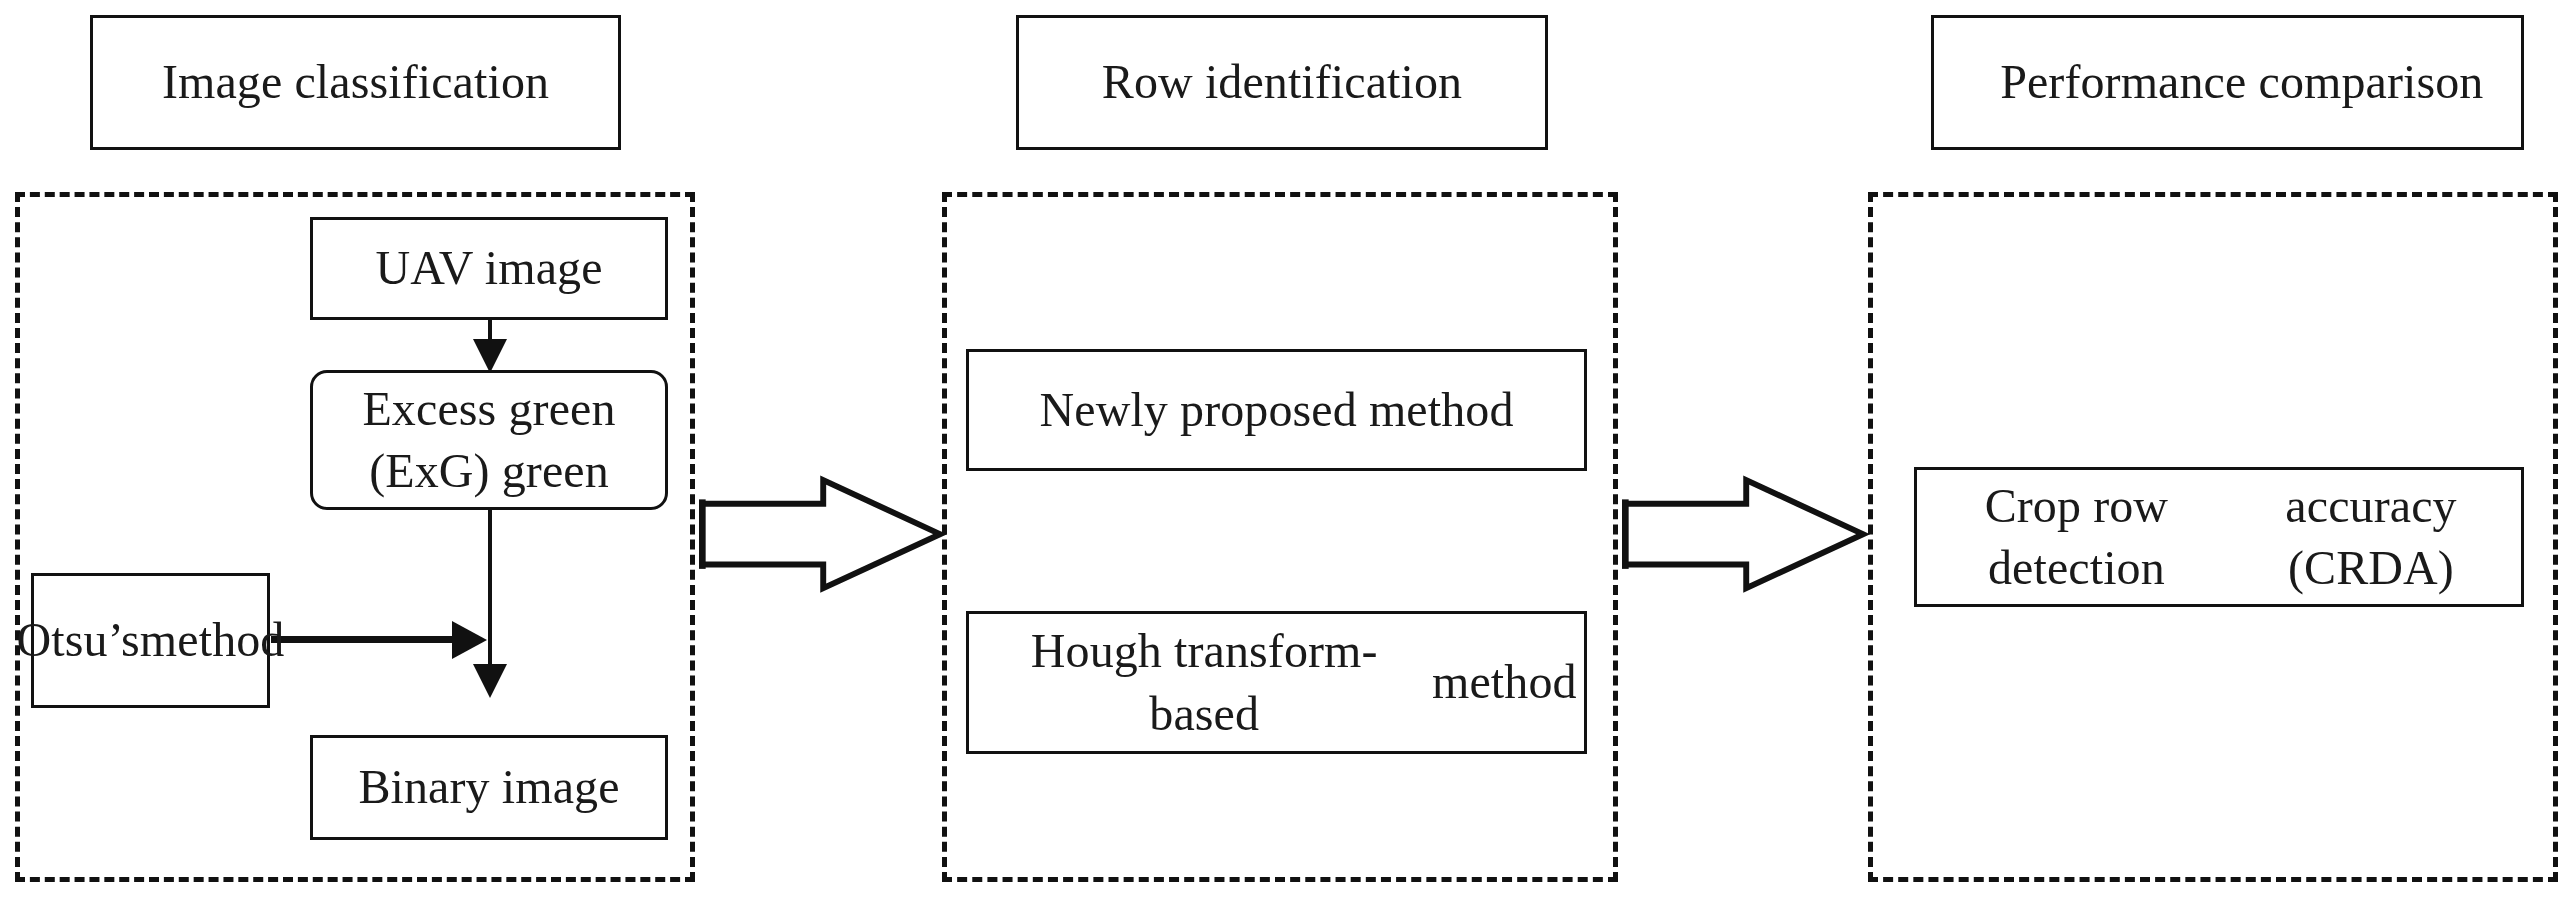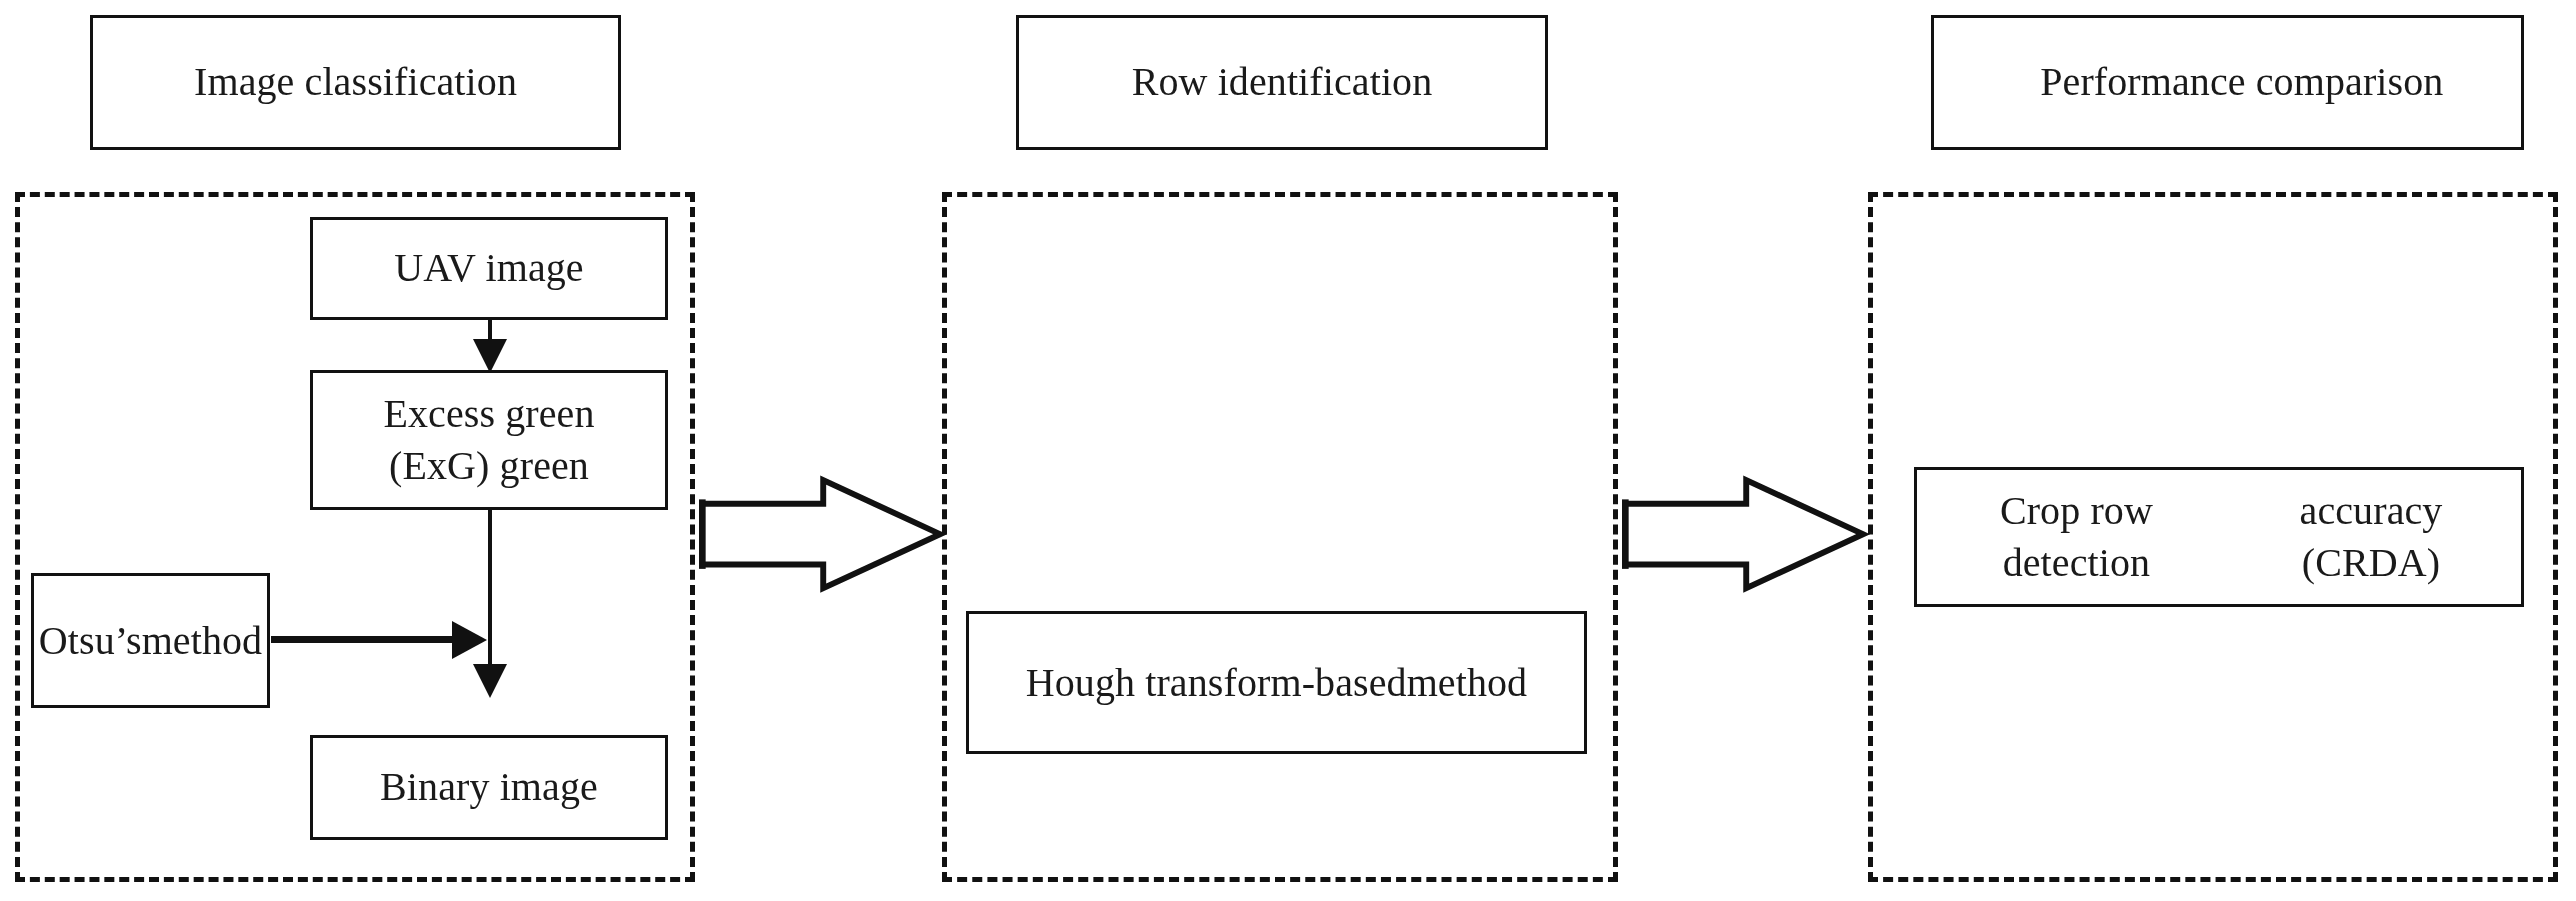--- a/index.html
+++ b/index.html
@@ -19,21 +19,21 @@
   .node {
     position: absolute;
     box-sizing: border-box;
     border: 3.7px solid #111111;
     background: #ffffff;
     display: flex;
     align-items: center;
     justify-content: center;
     text-align: center;
     color: #1a1a1a;
-    font-size: 40px;
+    font-size: 48px;
     line-height: 1.22;
     letter-spacing: 0.1px;
     padding: 3px 7.4px;
     z-index: 3;
   }
   .node.two-line { line-height: 1.30; }
 
   
   .panel {
     position: absolute;
@@ -89,21 +89,21 @@
 
   <div class="node" style="left:90px; top:15px; width:531px; height:135px;">Image classification</div>
 
   <div class="panel" style="left:15px; top:192px; width:680px; height:690px;"></div>
 
   <div class="node" style="left:310px; top:217px; width:358px; height:103px;">UAV image</div>
 
   <div class="vline" style="left:488px; top:319px; height:30px;"></div>
   <div class="arrowhead-down" style="left:473px; top:339px;"></div>
 
-  <div class="node two-line" style="left:310px; top:370px; width:358px; height:140px; flex-direction:column;">
+  <div class="node two-line" style="left:310px; top:370px; width:358px; height:140px; flex-direction:column;border-radius:17px;">
     <span>Excess green</span>
     <span>(ExG) green</span>
   </div>
 
   <div class="vline" style="left:488px; top:510px; height:164px;"></div>
   <div class="arrowhead-down" style="left:473px; top:664px;"></div>
 
   <div class="node two-line" style="left:31px; top:573px; width:239px; height:135px; flex-direction:row;">
     <span>Otsu’s</span>
     <span>method</span>
@@ -118,20 +118,21 @@
     <svg width="244" height="115" viewBox="0 0 330 155">
       <polygon points="4,36 168,36 168,4 326,77 168,150 168,118 4,118" fill="#ffffff" stroke="#111111" stroke-width="8" stroke-linejoin="miter"></polygon>
       <rect x="0" y="30" width="9" height="94" fill="#111111"></rect>
     </svg>
   </div>
 
   <div class="node" style="left:1016px; top:15px; width:532px; height:135px;">Row identification</div>
 
   <div class="panel" style="left:942px; top:192px; width:676px; height:690px;"></div>
 
+  <div class="node" style="left:966px; top:349px; width:621px; height:122px;">Newly proposed  method</div>
 
   <div class="node two-line" style="left:966px; top:611px; width:621px; height:143px; flex-direction:row;">
     <span>Hough transform-based</span>
     <span>method</span>
   </div>
 
   <div class="block-arrow" style="left:1622px; top:477px;">
     <svg width="244" height="115" viewBox="0 0 330 155">
       <polygon points="4,36 168,36 168,4 326,77 168,150 168,118 4,118" fill="#ffffff" stroke="#111111" stroke-width="8" stroke-linejoin="miter"></polygon>
       <rect x="0" y="30" width="9" height="94" fill="#111111"></rect>

